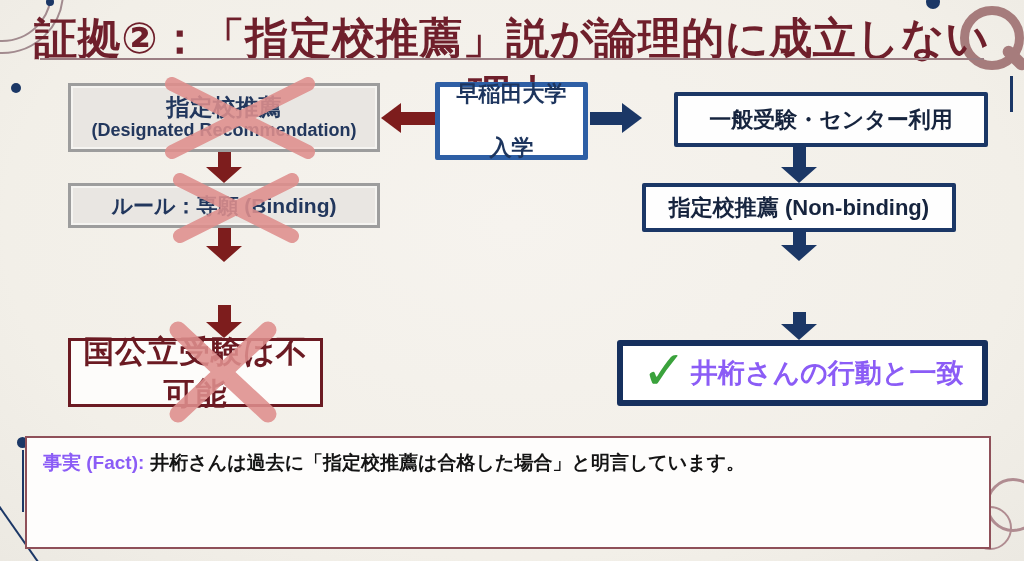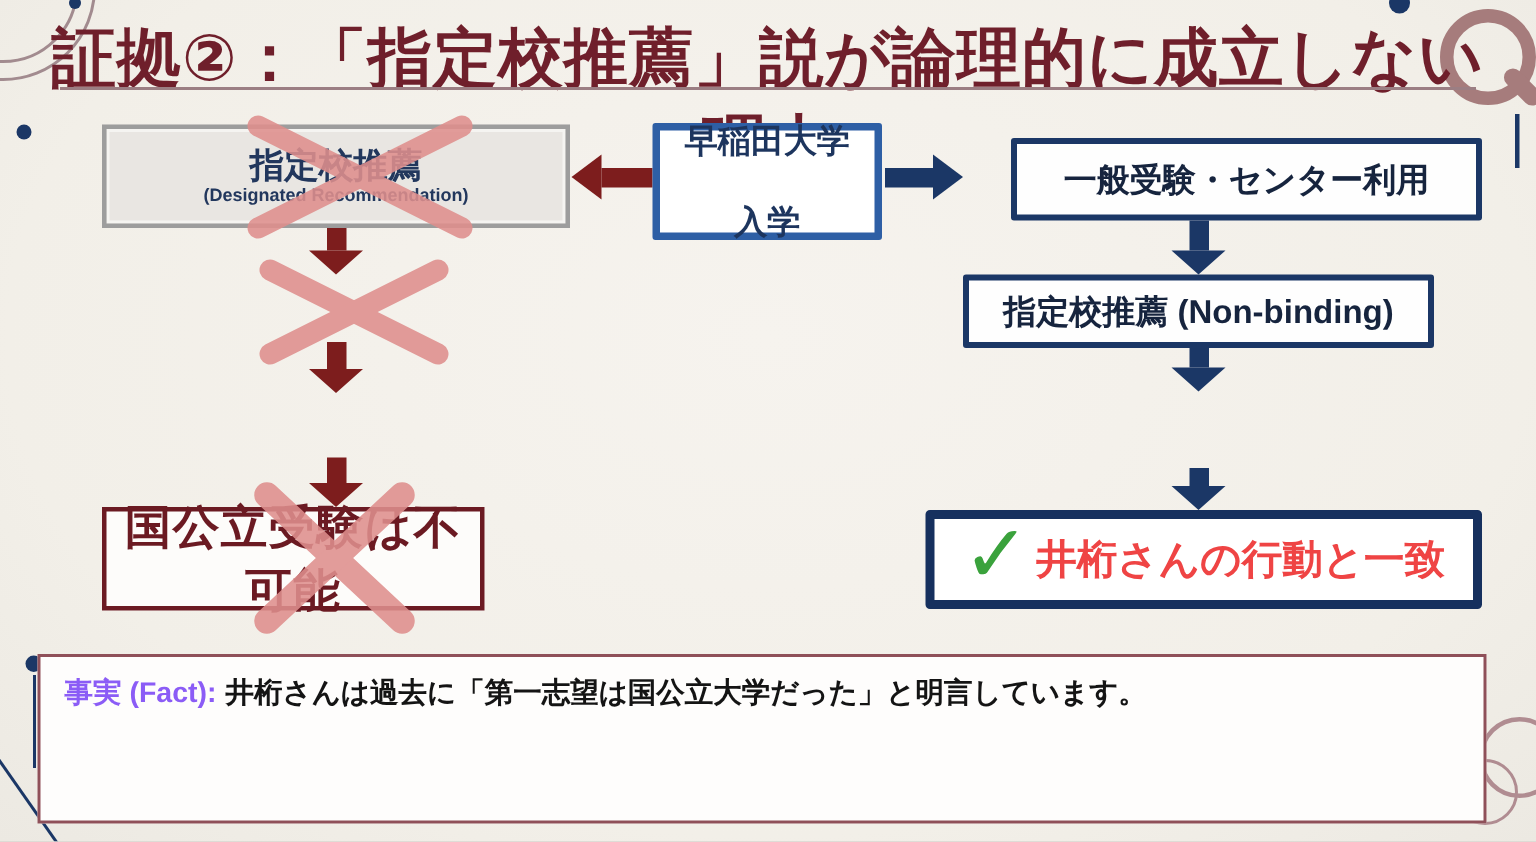--- a/index.html
+++ b/index.html
@@ -14,28 +14,28 @@
   .dot{border-radius:50%;background:#1b3766;}
   
   .title{position:absolute;left:30px;top:10px;width:964px;text-align:center;z-index:3;
          font-size:43px;font-weight:900;color:#6f1f2b;letter-spacing:.5px;}
   .title-rule{position:absolute;left:40px;top:58px;width:944px;height:2px;background:#9b7e83;z-index:3;}
   
   .box{position:absolute;display:flex;flex-direction:column;justify-content:center;align-items:center;
        text-align:center;box-sizing:border-box;z-index:3;}
   .gbox{background:#e9e6e2;border:3px solid #9d9d9d;box-shadow:inset 0 0 0 2px #f5f4f1;color:#22375d;font-weight:700;}
   .gbox .l1{font-size:23px;line-height:1.15;}
-  .gbox .l2{font-size:12px;line-height:1.15;}
+  .gbox .l2{font-size:18px;line-height:1.15;}
   .gbox .single{font-size:21px;}
   .mresult{background:#fdfcfa;border:3px solid #6b1a22;color:#6b1a22;font-size:31px;font-weight:900;letter-spacing:1px;}
   .wbox{background:#ffffff;border:5px solid #2e5fa5;border-radius:2px;color:#1d355e;font-weight:800;font-size:22px;line-height:1.35;gap:24px;}
   .nbox{background:#fefefe;border:4px solid #1b3766;border-radius:2px;color:#16243e;font-weight:800;font-size:22px;}
   .nresult{background:#ffffff;border:6px solid #16305e;border-radius:3px;flex-direction:row;gap:4px;}
   .nresult .check{font-size:54px;font-weight:900;color:#3aa23c;line-height:1;margin-top:-6px;}
-  .nresult .lbl{font-size:27px;font-weight:900;color:#ef4444;}
+  .nresult .lbl{font-size:27px;font-weight:900;color:#8b5cf6;}
   
   .varrow{position:absolute;width:36px;display:flex;flex-direction:column;align-items:center;z-index:2;}
   .varrow .stem{width:13px;flex:1;background:currentColor;}
   .varrow .head{width:0;height:0;border-left:18px solid transparent;border-right:18px solid transparent;border-top:16px solid currentColor;}
   .harrow{position:absolute;height:30px;display:flex;align-items:center;z-index:2;}
   .harrow .stem{height:13px;flex:1;background:currentColor;}
   .harrow .headL{width:0;height:0;border-top:15px solid transparent;border-bottom:15px solid transparent;border-right:20px solid currentColor;}
   .harrow .headR{width:0;height:0;border-top:15px solid transparent;border-bottom:15px solid transparent;border-left:20px solid currentColor;}
   .maroon{color:#7d1d1d;}
   .navy{color:#1b3766;}
@@ -72,20 +72,23 @@
 
   <div class="box gbox" style="left:68px;top:83px;width:312px;height:69px;">
     <div class="l1">指定校推薦</div>
     <div class="l2">(Designated Recommendation)</div>
   </div>
   <div class="varrow maroon" style="left:206px;top:152px;height:31px;">
       <div class="stem"></div>
       <div class="head"></div>
     </div>
 
+  <div class="box gbox" style="left:68px;top:183px;width:312px;height:45px;">
+    <div class="single">ルール：専願 (Binding)</div>
+  </div>
   <div class="varrow maroon" style="left:206px;top:228px;height:34px;">
       <div class="stem"></div>
       <div class="head"></div>
     </div>
 
   <div class="varrow maroon" style="left:206px;top:305px;height:33px;">
       <div class="stem"></div>
       <div class="head"></div>
     </div>
 
@@ -139,16 +142,16 @@
       <div class="stem"></div>
       <div class="head"></div>
     </div>
 
   <div class="box nresult" style="left:617px;top:340px;width:371px;height:66px;">
     <span class="check">✓</span>
     <span class="lbl">井桁さんの行動と一致</span>
   </div>
 
   <div class="factbox">
-    <p class="first"><span class="rlabel">事実 (Fact):</span><span>井桁さんは過去に「第一志望は国公立大学だった」と明言しています。</span></p>
+    <p class="first"><span class="rlabel">事実 (Fact):</span><span>井桁さんは過去に「指定校推薦は合格した場合」と明言しています。</span></p>
   </div>
 
 </div>
 
 </body></html>

